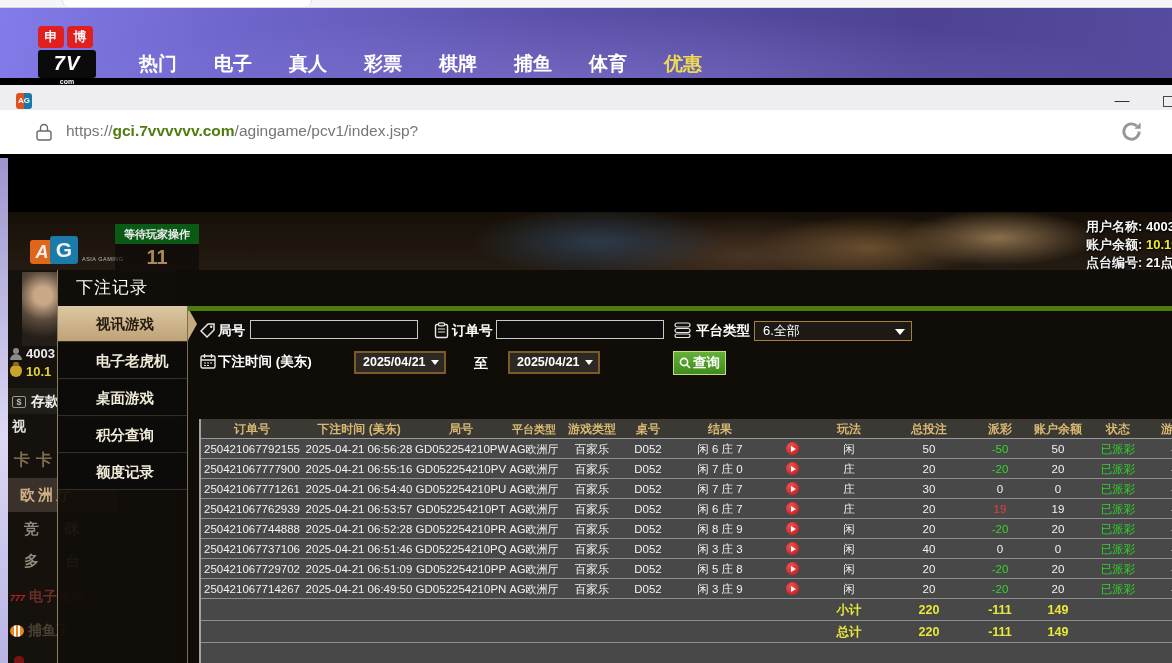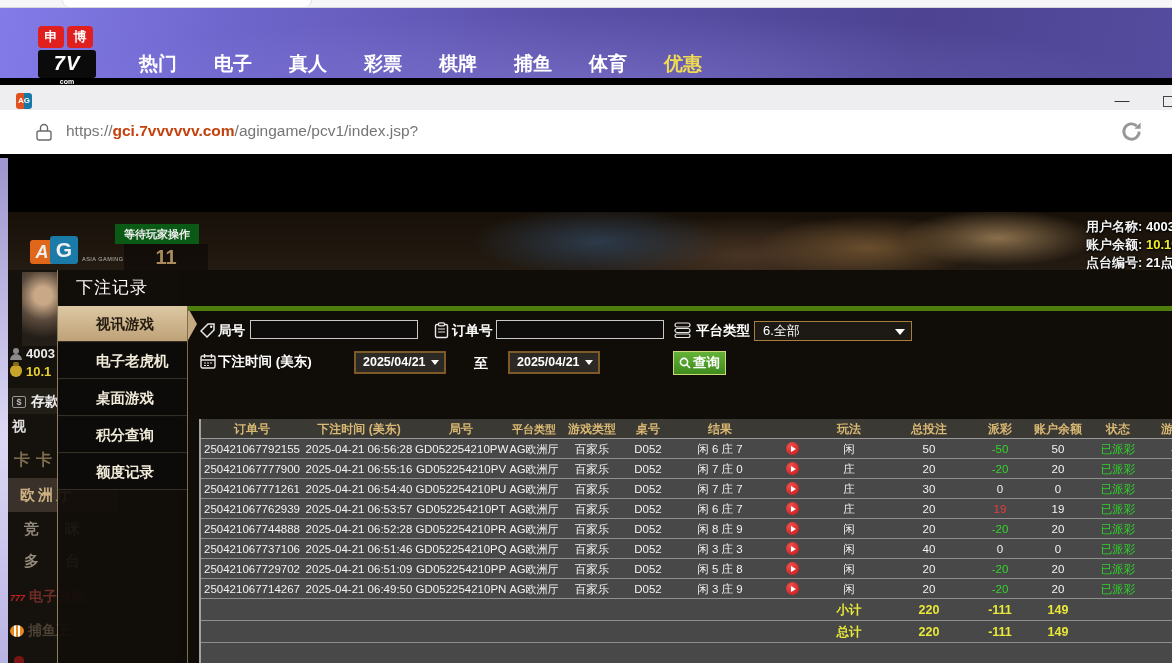--- a/index.html
+++ b/index.html
@@ -24,39 +24,39 @@
 
   
   .edge-title{position:absolute;left:0;top:78px;width:1172px;height:32px;background:#eeedf0;border-bottom:1px solid #8b5cf6;margin-top:7px;}
   .favicon{position:absolute;left:16px;top:8px;width:16px;height:16px;border-radius:3px;background:linear-gradient(90deg,#e05020 50%,#1878a8 50%);color:#fff;font-size:8px;font-weight:bold;line-height:16px;text-align:center;letter-spacing:0;}
   .win-title{position:absolute;left:40px;top:8px;font-size:13px;color:#4e4e52;}
   .btn-min{position:absolute;left:1106px;top:4px;width:32px;height:24px;color:#333;font-size:15px;text-align:center;line-height:22px;cursor:pointer;}
   .btn-max{position:absolute;left:1163px;top:11px;width:14px;height:11px;border:1px solid #444;cursor:pointer;}
   .url-bar{position:absolute;left:0;top:110px;width:1172px;height:44px;background:#fff;}
   .lock{position:absolute;left:36px;top:13px;}
   .url-text{position:absolute;left:66px;top:12px;font-size:15.5px;color:#757575;}
-  .url-text b{color:#c2410c;font-weight:bold;}
+  .url-text b{color:#4d7c0f;font-weight:bold;}
   .refresh{position:absolute;left:1120px;top:10px;cursor:pointer;}
 
   
   .page-black{position:absolute;left:0;top:154px;width:1172px;height:509px;background:#000;}
   .lav-strip{position:absolute;left:0;top:158px;width:8px;height:505px;background:linear-gradient(#9d96cf,#dcd8f4 55%,#b9b3e4);}
 
   
   .photo-band{position:absolute;left:8px;top:212px;width:1164px;height:58px;
     background:radial-gradient(180px 50px at 590px 30px,#2c3a4a,transparent 70%),
                radial-gradient(160px 46px at 860px 36px,#6a4e2e,transparent 70%),
                radial-gradient(140px 40px at 990px 26px,#8a6f4c,transparent 70%),
                radial-gradient(220px 54px at 740px 44px,#483424,transparent 75%),
                linear-gradient(#171008,#241b12);}
   .ag-a{position:absolute;left:22px;top:28px;width:24px;height:24px;background:#e0661a;border-radius:3px;color:#eee;font-weight:bold;font-style:italic;font-size:18px;line-height:24px;text-align:center;}
   .ag-g{position:absolute;left:42px;top:24px;width:28px;height:28px;background:#1a7aa8;border-radius:3px;color:#f2f2f2;font-weight:bold;font-size:21px;line-height:28px;text-align:center;}
   .ag-sub{position:absolute;left:74px;top:44px;font-size:5.5px;color:#bbb;letter-spacing:.5px;}
   .wait-badge{position:absolute;left:107px;top:12px;width:84px;height:20px;background:#0a5a16;color:#eee;font-size:11px;font-weight:bold;text-align:center;line-height:20px;}
-  .countdown{position:absolute;left:107px;top:32px;width:84px;height:26px;background:rgba(8,6,4,.55);color:#ab8a5c;font-size:20px;font-weight:bold;text-align:center;line-height:26px;margin-left:9px;}
+  .countdown{position:absolute;left:107px;top:32px;width:84px;height:26px;background:rgba(8,6,4,.55);color:#ab8a5c;font-size:20px;font-weight:bold;text-align:center;line-height:26px;}
   .info-line{position:absolute;left:1078px;white-space:nowrap;font-size:13px;font-weight:bold;color:#f2f2f2;text-shadow:0 1px 2px #000,1px 0 2px #000;}
   .info-line .val{color:#fff;}
   .info-line.yellow .val{color:#ecec28;}
 
   
   .lobby{position:absolute;left:8px;top:270px;width:170px;height:393px;background:#15110d;}
   .avatar{position:absolute;left:14px;top:2px;width:35px;height:74px;background:radial-gradient(circle at 60% 32%,#c9a888 16%,#5a4a3c 45%,#241e18 78%);}
   .lob-user{position:absolute;left:18px;top:76px;color:#eee;font-size:13px;font-weight:bold;}
   .lob-bal{position:absolute;left:18px;top:94px;color:#e6d22c;font-size:13px;font-weight:bold;}
   .user-ic{position:absolute;left:2px;top:78px;width:12px;height:12px;}

